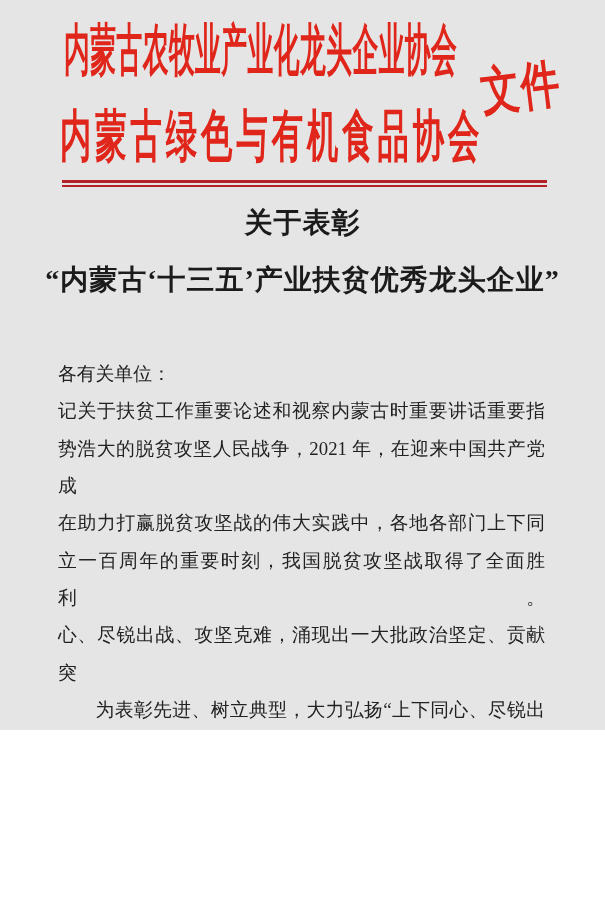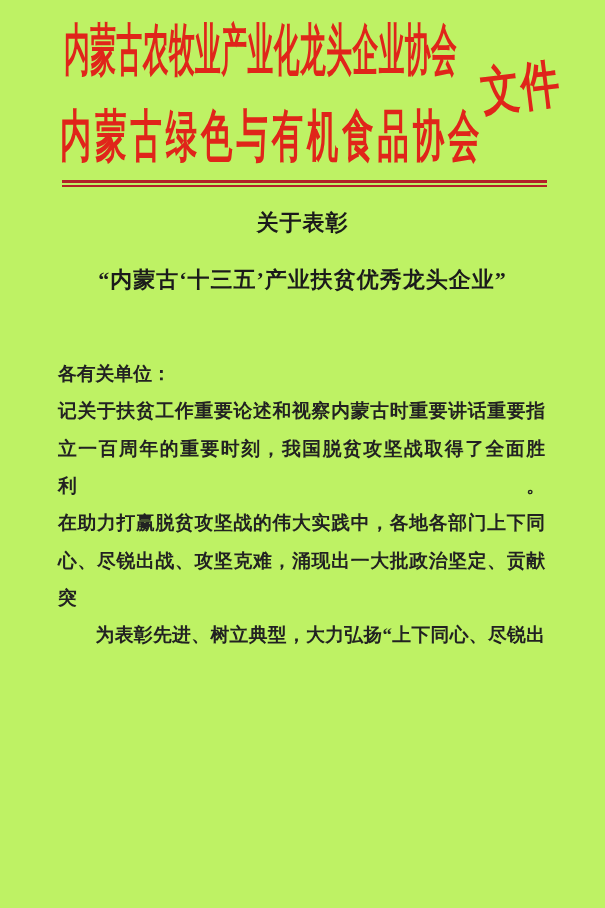--- a/index.html
+++ b/index.html
@@ -3,22 +3,22 @@
 <meta charset="utf-8">
 <style>
   html, body {
     margin: 0;
     padding: 0;
     background: #ffffff;
   }
   .page {
     position: relative;
     width: 605px;
-    height: 908px;
-    background: #bef264;
+    height: 730px;
+    background: #e5e5e5;
     overflow: hidden;
     font-family: "Liberation Serif", "DejaVu Serif", serif;
   }
 
   
   .org-line-1 {
     position: absolute;
     left: 64px;
     top: 20px;
     font-size: 56px;
@@ -68,38 +68,37 @@
 
   
   .title-block {
     position: absolute;
     left: 0;
     top: 194px;
     width: 605px;
     text-align: center;
     color: #1b1b1b;
     font-weight: bold;
-    font-size: 22px;
+    font-size: 28px;
     line-height: 57px;
     letter-spacing: 1px;
   }
 
   
   .body-block {
     position: absolute;
     left: 58px;
     top: 355px;
     width: 487px;
     font-size: 18.8px;
     line-height: 37.35px;
     color: #222222;
   }
   .body-line {
     white-space: nowrap;
-    font-weight: bold;
   }
   .body-line.wrapfill {
     white-space: normal;
     text-align: justify;
     text-align-last: justify;
   }
   .body-line.indent {
     text-indent: 2em;
   }
 </style>
@@ -118,20 +117,21 @@
 
   <div class="title-block">
     <div>关于表彰</div>
     <div>“内蒙古‘十三五’产业扶贫优秀龙头企业”</div>
   </div>
 
   <div class="body-block">
     <div class="body-line">各有关单位：</div>
     <div>
         <div class="body-line wrapfill">记关于扶贫工作重要论述和视察内蒙古时重要讲话重要指</div>
+        <div class="body-line wrapfill">势浩大的脱贫攻坚人民战争，2021 年，在迎来中国共产党成</div>
+        <div class="body-line wrapfill">在助力打赢脱贫攻坚战的伟大实践中，各地各部门上下同</div>
         <div class="body-line wrapfill">立一百周年的重要时刻，我国脱贫攻坚战取得了全面胜利。</div>
-        <div class="body-line wrapfill">在助力打赢脱贫攻坚战的伟大实践中，各地各部门上下同</div>
         <div class="body-line wrapfill">心、尽锐出战、攻坚克难，涌现出一大批政治坚定、贡献突</div>
         <div class="body-line indent wrapfill">为表彰先进、树立典型，大力弘扬“上下同心、尽锐出</div>
       </div>
   </div>
 
 </div>
 
 </body></html>

